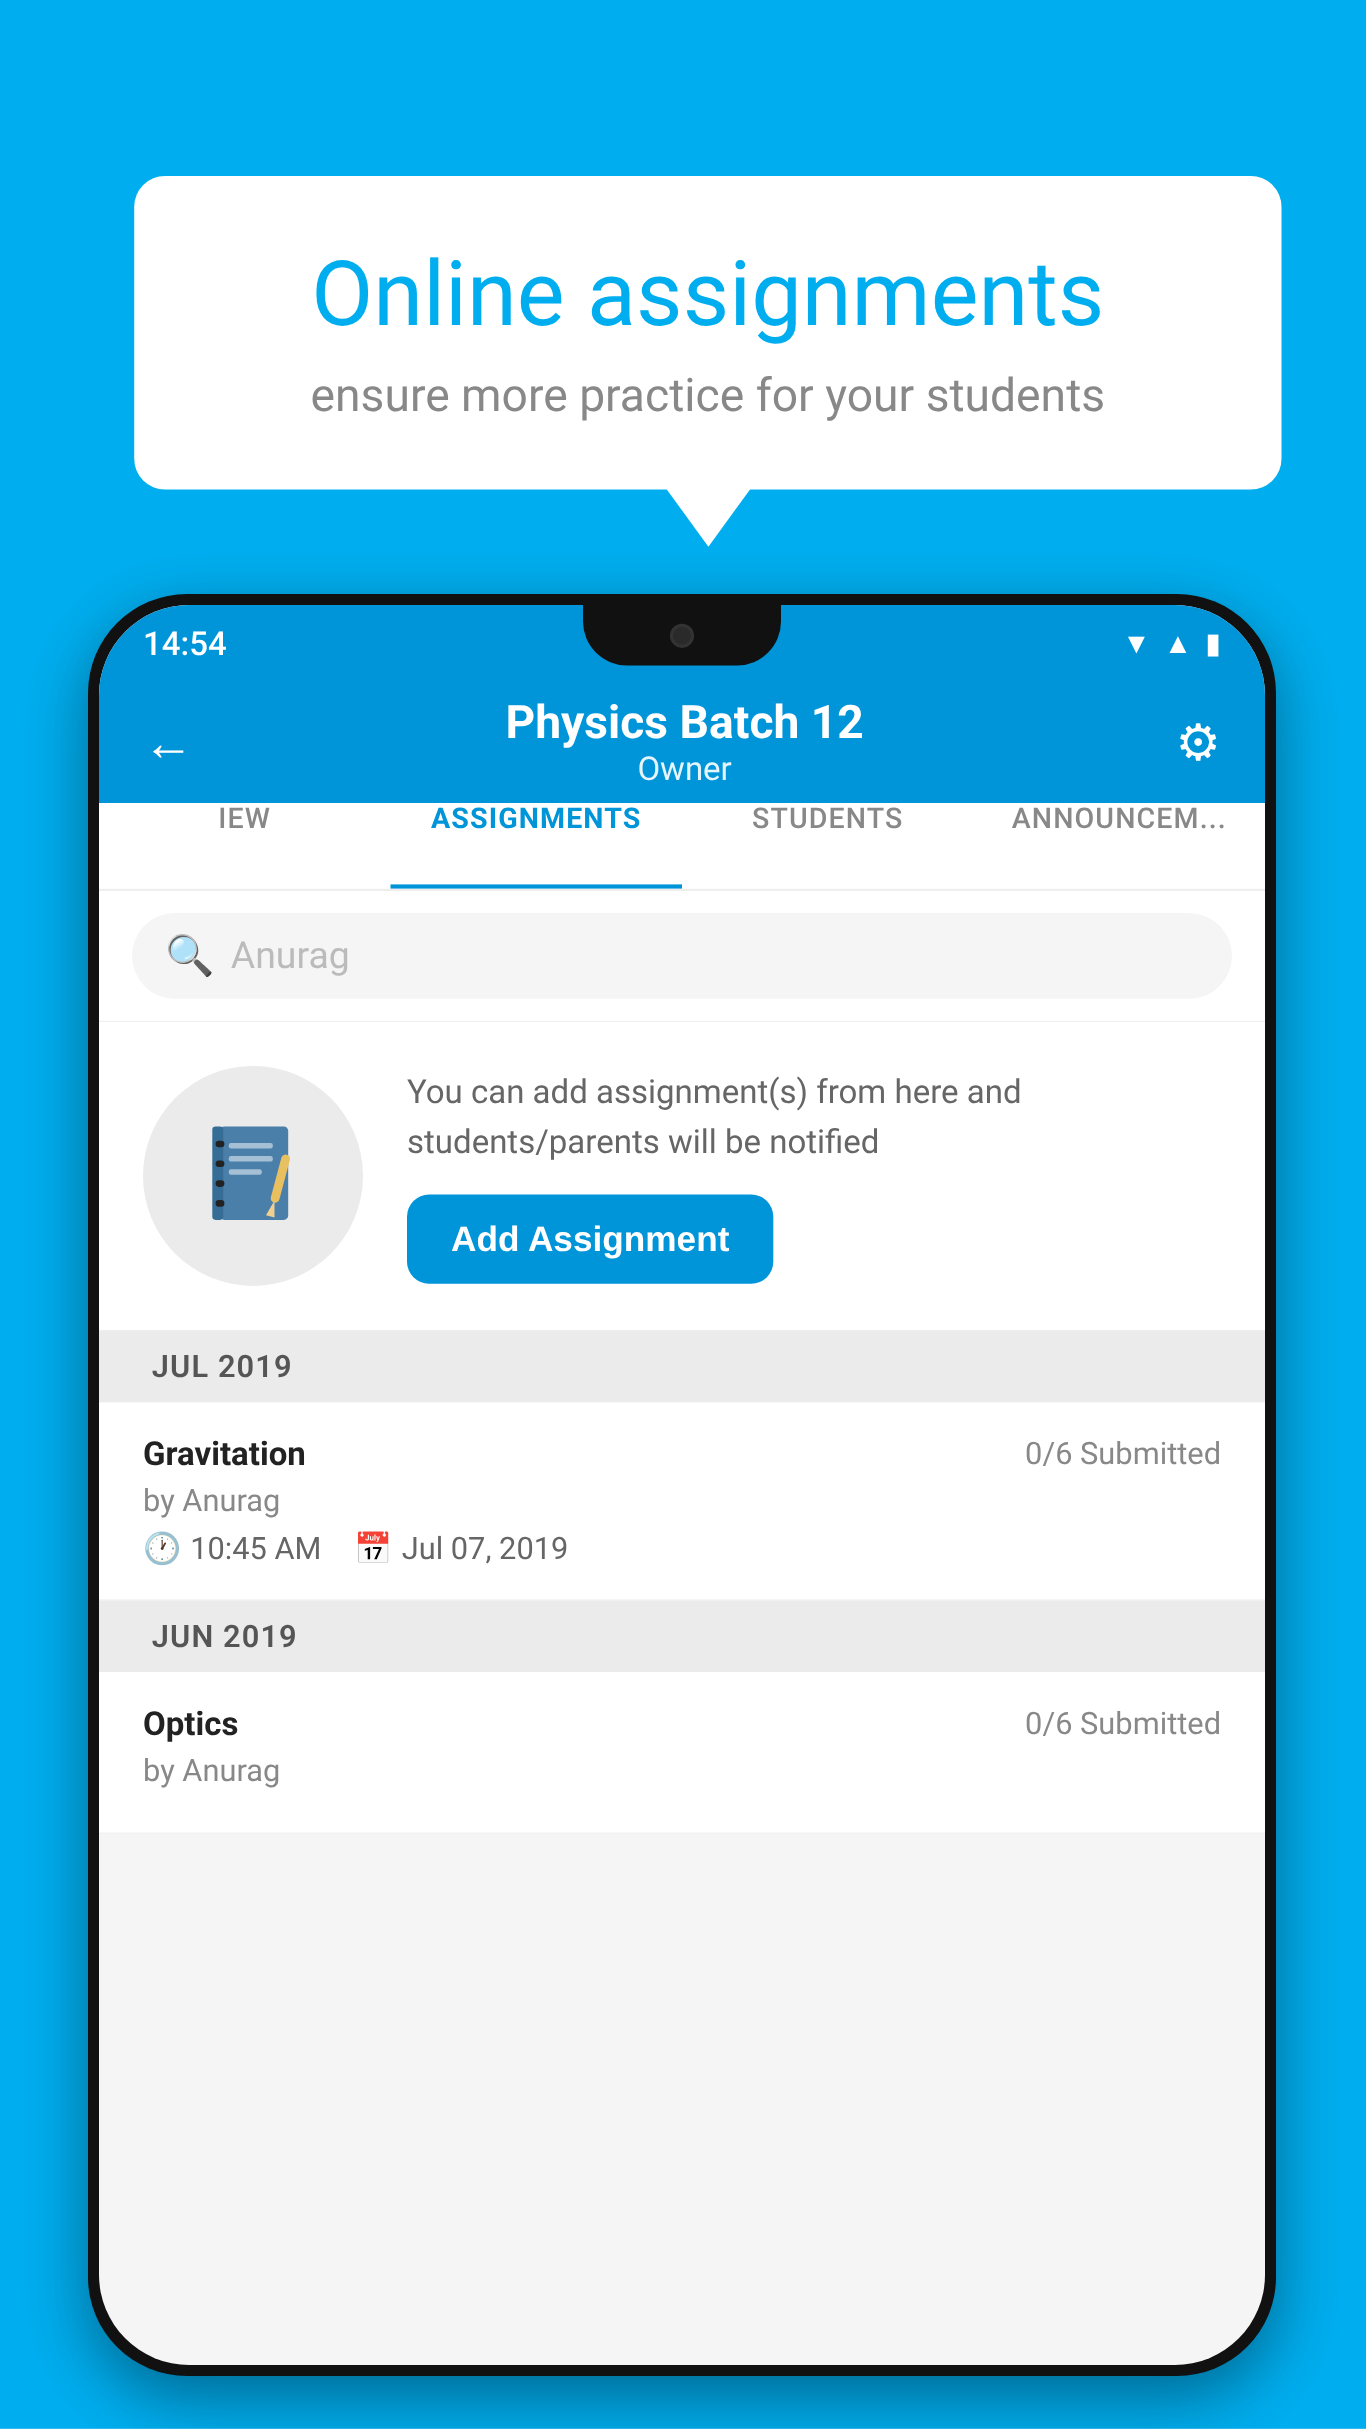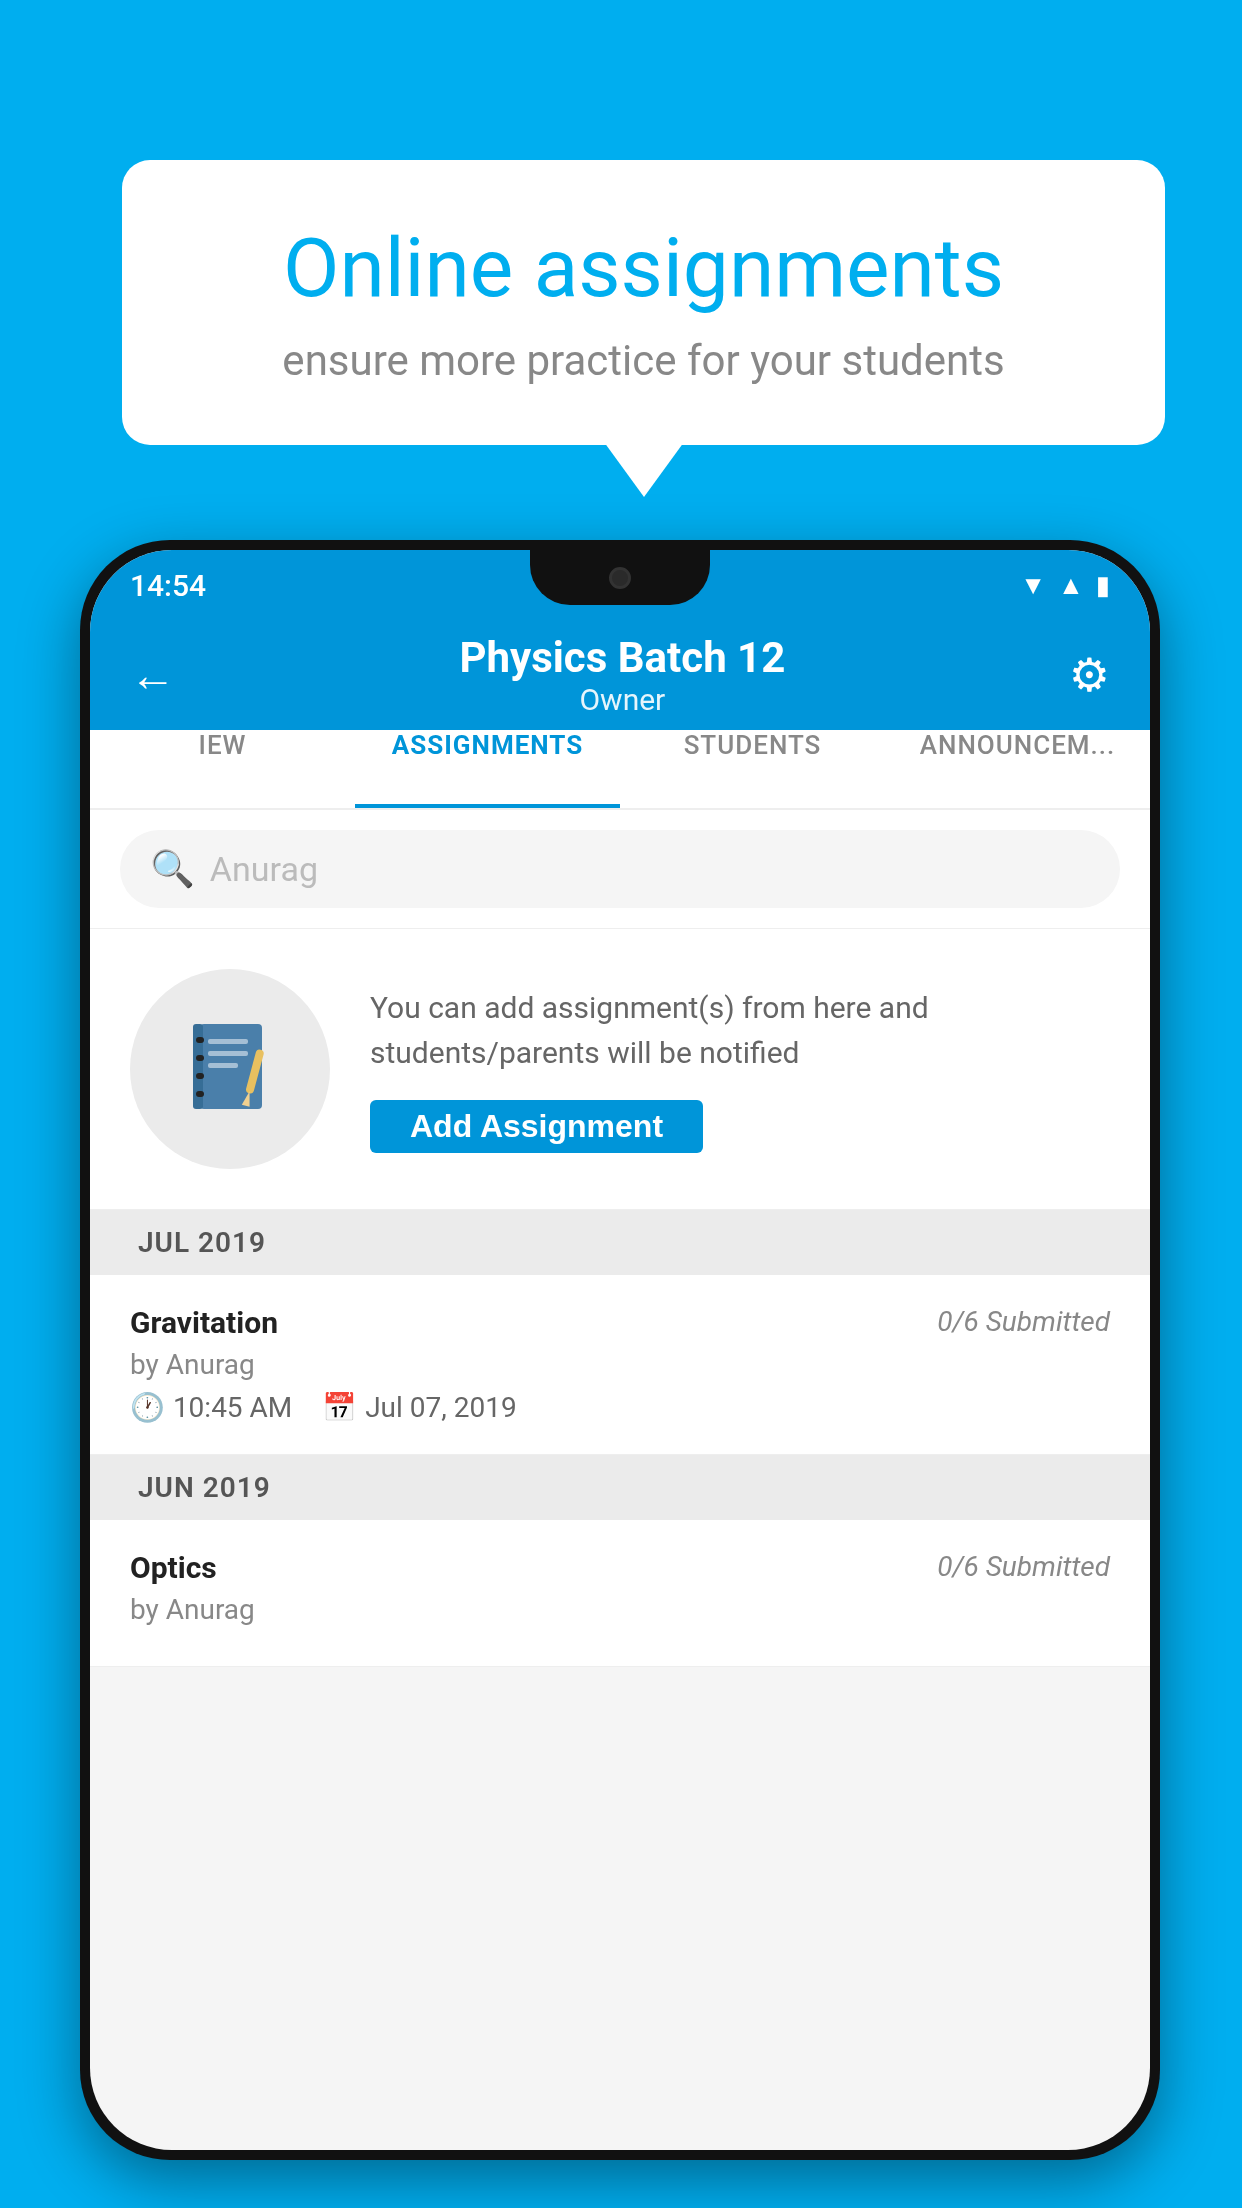--- a/index.html
+++ b/index.html
@@ -232,22 +232,22 @@
     .promo-text {
       font-size: 30px;
       color: #666;
       line-height: 1.5;
       margin-bottom: 25px;
     }
     .add-assignment-btn {
       background: #0095d9;
       color: white;
       border: none;
-      border-radius: 6px;
-      padding: 8px 40px;
+      border-radius: 20px;
+      padding: 22px 40px;
       font-size: 32px;
       font-weight: 600;
       cursor: pointer;
     }
 
     
     .section-header {
       background: #ebebeb;
       padding: 16px 48px;
       font-size: 28px;
@@ -269,21 +269,20 @@
       margin-bottom: 8px;
     }
     .assignment-name {
       font-size: 30px;
       font-weight: 700;
       color: #222;
     }
     .assignment-submitted {
       font-size: 28px;
       color: #888;
-      font-style: italic;
     }
     .assignment-by {
       font-size: 28px;
       color: #888;
       margin-bottom: 10px;
     }
     .assignment-meta {
       display: flex;
       align-items: center;
       gap: 30px;

